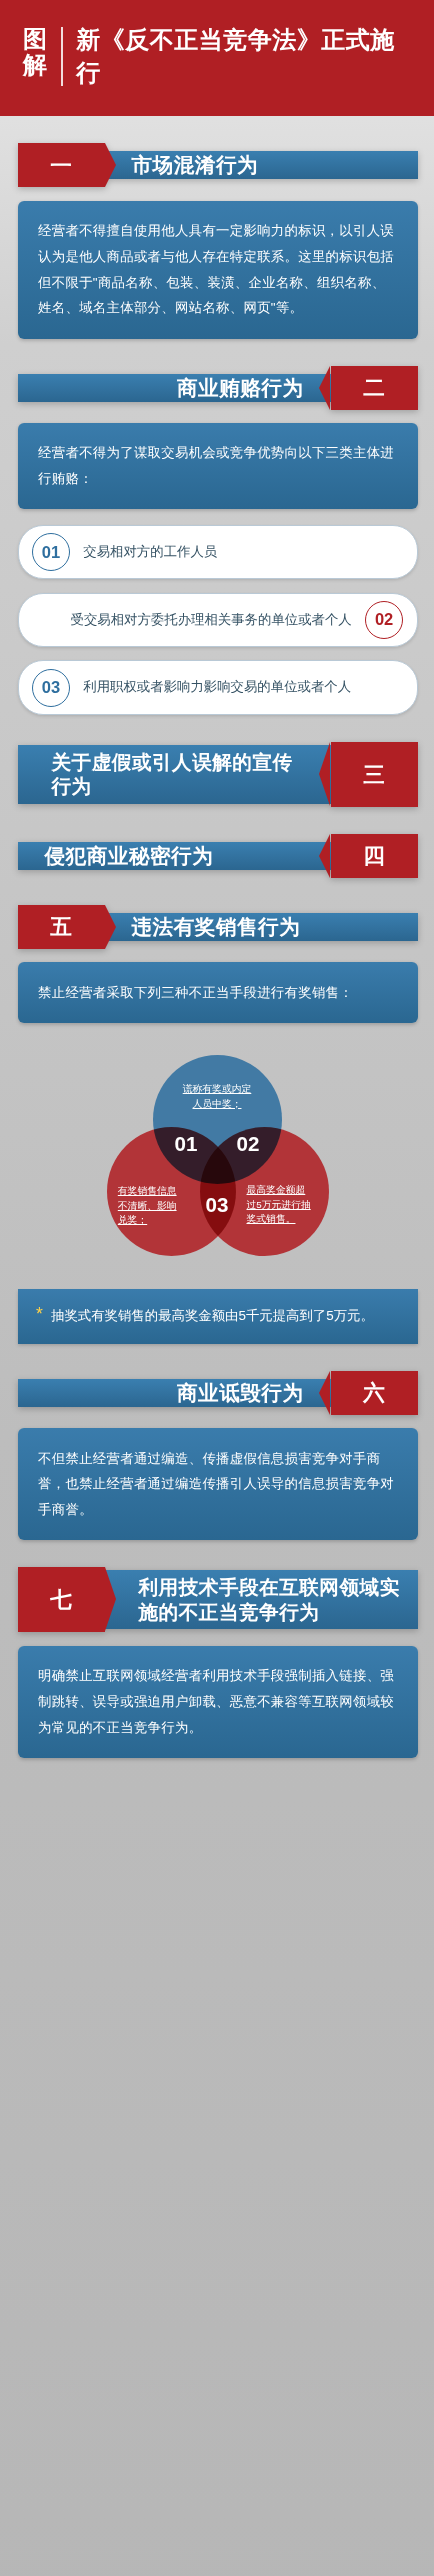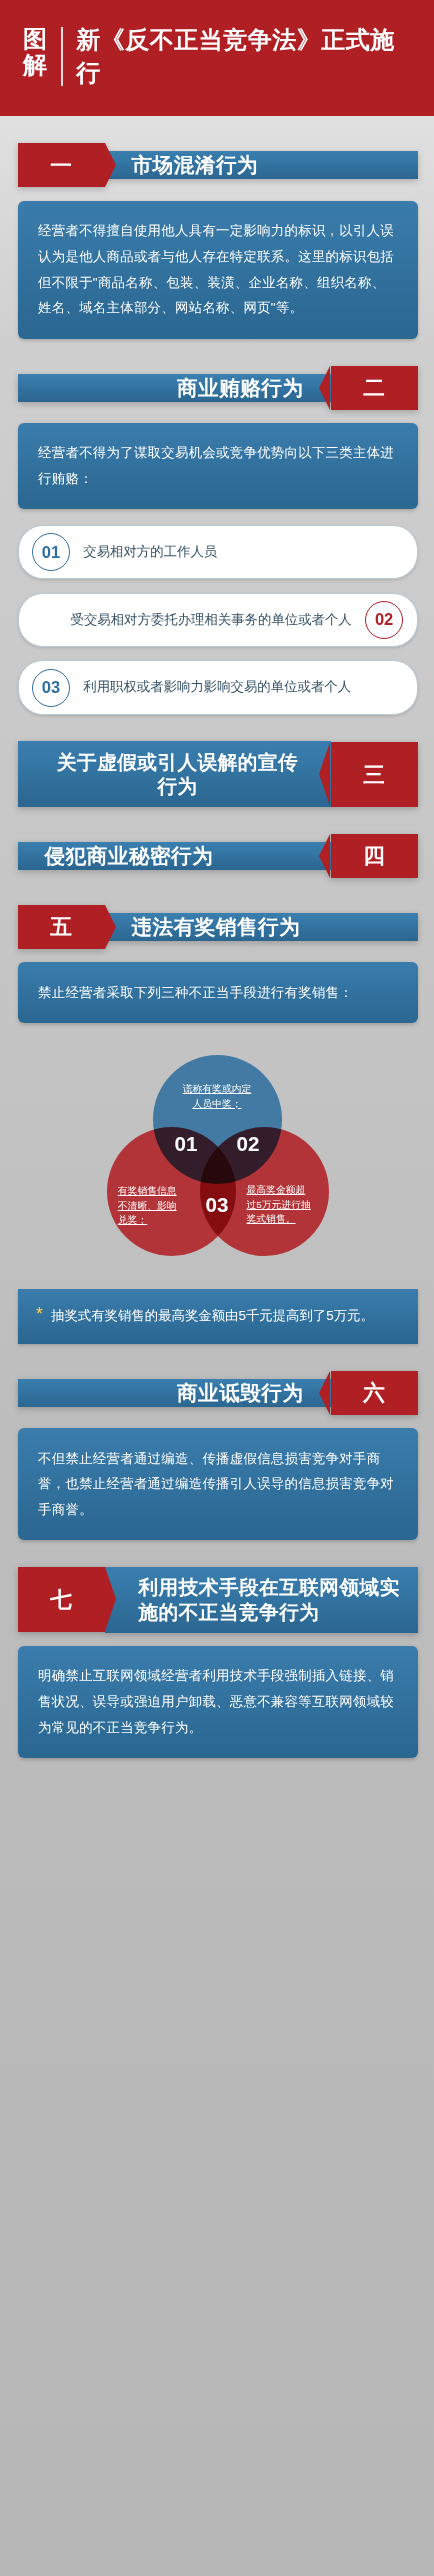--- a/index.html
+++ b/index.html
@@ -100,27 +100,27 @@
     background:linear-gradient(180deg,#3a7fb0 0%,#2b6690 100%);
     color:#ffffff;
     font-size:20.6px;
     font-weight:bold;
     display:flex;
     align-items:center;
     letter-spacing:0.5px;
     z-index:1;
   }
   .titlebox.pl { padding-left:27px; }
-  .titlebox.pr { padding-right:27px; justify-content:flex-end; text-align:center; }
+  .titlebox.pr { padding-right:27px; justify-content:flex-end; text-align:left; }
   .titlebox.two-line { font-size:19.6px; line-height:1.25; }
   .banner.tall { height:65px; }
   .banner.tall .numbox { height:65px; }
   .banner.tall .numbox.l::after { border-top-width:32px; border-bottom-width:32px; }
   .banner.tall .numbox.r::before{ border-top-width:32px; border-bottom-width:32px; }
-  .banner.tall .titlebox { height:66px;padding-left:34px; }
+  .banner.tall .titlebox { height:59px;padding-left:34px; }
 
   
   .panel {
     background:#2f6f9f;
     background:linear-gradient(180deg,#3a7cac 0%,#2a6791 100%);
     color:#ffffff;
     font-size:13.4px;
     line-height:1.92;
     padding:17.5px 20.6px;
     margin-top:13.4px;
@@ -306,17 +306,17 @@
     <div class="banner right">
       <div class="titlebox pr">商业诋毁行为</div>
       <div class="numbox r">六</div>
     </div>
     <div class="panel">不但禁止经营者通过编造、传播虚假信息损害竞争对手商誉，也禁止经营者通过编造传播引人误导的信息损害竞争对手商誉。</div>
 
     <div class="banner left tall">
       <div class="numbox l">七</div>
       <div class="titlebox pl two-line">利用技术手段在互联网领域实施的不正当竞争行为</div>
     </div>
-    <div class="panel">明确禁止互联网领域经营者利用技术手段强制插入链接、销售状况、误导或强迫用户卸载、恶意不兼容等互联网领域较为常见的不正当竞争行为。</div>
+    <div class="panel">明确禁止互联网领域经营者利用技术手段强制插入链接、强制跳转、误导或强迫用户卸载、恶意不兼容等互联网领域较为常见的不正当竞争行为。</div>
 
   </div>
 </div>
 
 
 </body></html>

